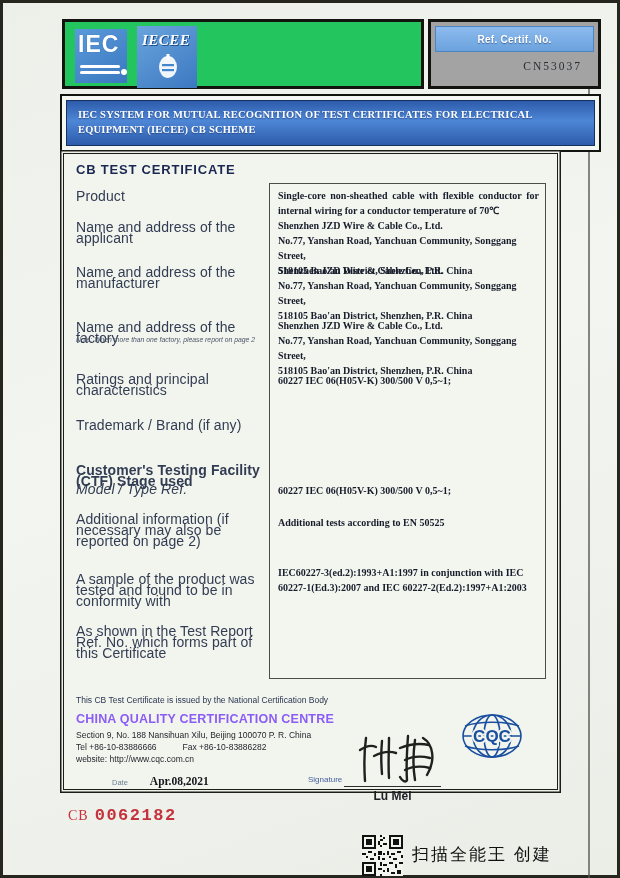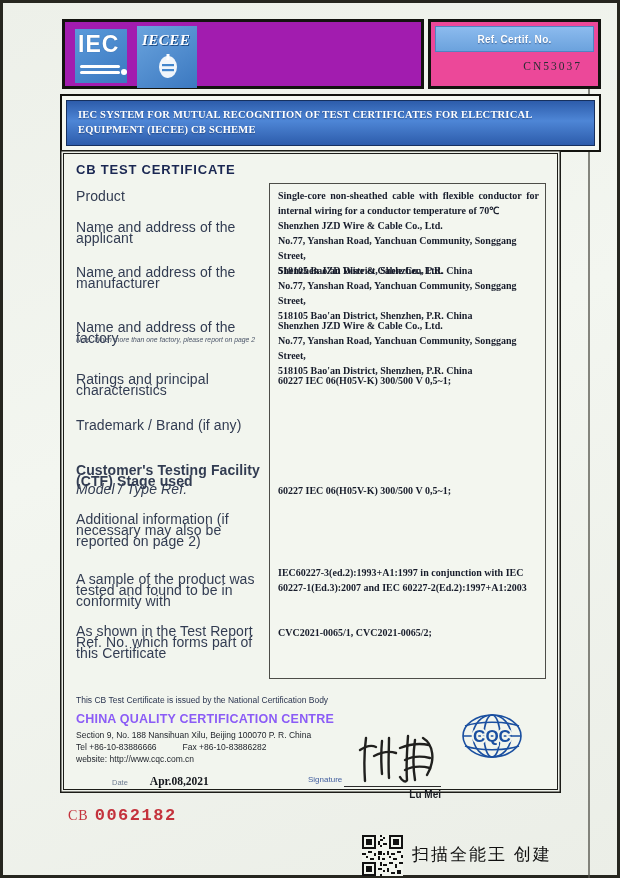--- a/index.html
+++ b/index.html
@@ -8,31 +8,31 @@
     position:relative;
     background: linear-gradient(160deg,#edf0e9 0%, #f3f6f0 45%, #ebeee7 100%);
     font-family:"Liberation Sans", sans-serif;
     color:#20242c;
     overflow:hidden;
   }
   #page-frame { position:absolute; inset:0; border:3px solid #26261f; pointer-events:none; }
   #scan-edge-right { position:absolute; top:88px; bottom:0; left:588px; width:2px; background:#55554d; opacity:.7; }
 
   
-  .logo-box { position:absolute; left:62px; top:19px; width:362px; height:70px; border:3px solid #13130f; background:#a21caf; }
+  .logo-box { position:absolute; left:62px; top:19px; width:362px; height:70px; border:3px solid #13130f; background:#22c55e; }
   .iec-square { position:absolute; left:10px; top:7px; width:52px; height:54px; background:linear-gradient(145deg,#5a9ada,#3b78c0); color:#fff; }
   .iec-square .iec-text { font-weight:bold; font-size:23px; letter-spacing:1px; line-height:1; padding:4px 0 0 3px; text-shadow:0 0 1px #2a5c9a; }
   .iec-lines { position:absolute; left:5px; bottom:9px; width:40px; }
   .iec-lines .bar { height:3px; background:#fff; margin-top:3px; border-radius:2px; }
   .iec-lines .dot { position:absolute; right:-7px; bottom:-1px; width:6px; height:6px; background:#fff; border-radius:50%; }
   .iecee-square { position:absolute; left:72px; top:4px; width:60px; height:62px; background:linear-gradient(145deg,#6aa4de,#3b78c0); color:#fff; }
   .iecee-text { font-family:"Liberation Serif", serif; font-style:italic; font-weight:bold; font-size:15px; padding:6px 0 0 5px; text-shadow:1px 1px 0 #1d4c86; letter-spacing:0.5px; }
   .iecee-plug { position:absolute; left:18px; bottom:4px; }
 
-  .ref-box { position:absolute; left:428px; top:19px; width:173px; height:70px; border:3px solid #13130f; background:#ec4899; }
+  .ref-box { position:absolute; left:428px; top:19px; width:173px; height:70px; border:3px solid #13130f; background:#a3a3a3; }
   .ref-bar { position:absolute; left:4px; right:4px; top:4px; height:26px; background:linear-gradient(180deg,#8cbbee,#6ba2dd); border:1px solid #4f84c2; display:flex; align-items:center; justify-content:center; }
   .ref-bar-label { color:#fff; font-weight:bold; font-size:10px; text-shadow:0 1px 1px rgba(30,60,110,.6); letter-spacing:.3px; }
   .ref-value { position:absolute; left:0; right:16px; top:38px; text-align:right; font-family:"Liberation Serif", serif; font-size:11.5px; letter-spacing:2px; color:#2a2d33;padding-left:16px; }
 
   
   .banner-box { position:absolute; left:60px; top:94px; width:541px; height:58px; border:2.5px solid #13130f; background:#f5f8f2; padding:4px;font-family:Liberation Serif, serif; }
   .banner-blue { width:100%; height:100%; background:linear-gradient(180deg,#2d5cab 0%, #4e86d6 45%, #2d5cab 100%); border:1px solid #16305f; padding:7px 11px; }
   .banner-text { color:#fff; font-weight:bold; font-size:10.5px; line-height:1.4; text-shadow:0 1px 1px rgba(10,30,70,.45); letter-spacing:.2px; }
 
   
@@ -53,21 +53,21 @@
   .org-name { position:absolute; left:12px; top:558px; font-size:12.5px; font-weight:bold; color:#8b5cf6; letter-spacing:.2px; }
   .org-address { position:absolute; left:12px; top:576px; font-size:8.5px; color:#23272e; }
   .org-telfax { position:absolute; left:12px; top:588px; font-size:8.5px; color:#23272e; }
   .org-telfax span + span { margin-left:26px; }
   .org-web { position:absolute; left:12px; top:600px; font-size:8.5px; color:#23272e; }
   .date-row { position:absolute; left:12px; top:617px; }
   .date-label { font-size:7.5px; color:#6d7b90; margin-right:22px;padding-left:36px; }
   .date-value { font-family:"Liberation Serif", serif; font-size:11.5px; font-weight:bold; color:#14161c; }
   .sig-label { position:absolute; left:244px; top:621px; font-size:8px; color:#44609f; }
   .sig-line { position:absolute; left:280px; top:632px; width:97px; border-top:1.5px solid #2c2c2c; }
-  .sig-name { position:absolute; left:280px; top:635px; width:97px; text-align:right; font-size:10px; font-weight:bold; color:#1b1e24; }
+  .sig-name { position:absolute; left:280px; top:635px; width:97px; text-align:center; font-size:12px; font-weight:bold; color:#1b1e24; }
   .sig-hand { position:absolute; left:288px; top:576px; }
   .cqc-logo { position:absolute; left:395px; top:556px; }
 
   
   .cb-row { position:absolute; left:68px; top:806px; }
   .cb-prefix { font-family:"Liberation Serif", serif; font-size:14px; color:#c4323c; margin-right:6px; letter-spacing:1px; }
   .cb-number { font-family:"Liberation Mono", monospace; font-size:17px; font-weight:bold; color:#c4323c; letter-spacing:1.5px; }
   .qr-wrap { position:absolute; left:362px; top:835px; width:41px; height:41px; }
   .wm-text { position:absolute; left:412px; top:843px; font-size:17px; letter-spacing:2px; color:#101010; }
 </style>
@@ -144,22 +144,22 @@
     </div>
 
     <div class="fvalue" style="top:134px;">
       <div>Shenzhen JZD Wire &amp; Cable Co., Ltd.</div>
       <div>No.77, Yanshan Road, Yanchuan Community, Songgang Street,</div>
       <div>518105 Bao'an District, Shenzhen, P.R. China</div>
     </div>
 
     <div class="fvalue" style="top:189px;">60227 IEC 06(H05V-K) 300/500 V 0,5~1;</div>
     <div class="fvalue" style="top:299px;">60227 IEC 06(H05V-K) 300/500 V 0,5~1;</div>
+    <div class="fvalue" style="top:331px;">Additional tests according to EN 50525</div>
     <div class="fvalue" style="top:381px;">IEC60227-3(ed.2):1993+A1:1997 in conjunction with IEC 60227-1(Ed.3):2007 and IEC 60227-2(Ed.2):1997+A1:2003</div>
-    <div class="fvalue" style="top:441px;">CVC2021-0065/1, CVC2021-0065/2;</div>
   </div>
 
   <div class="issued-by">This CB Test Certificate is issued by the National Certification Body</div>
 
   <div class="org-name">CHINA QUALITY CERTIFICATION CENTRE</div>
   <div class="org-address">Section 9, No. 188 Nansihuan Xilu, Beijing 100070 P. R. China</div>
   <div class="org-telfax">
     <span>Tel  +86-10-83886666</span><span>Fax  +86-10-83886282</span>
   </div>
   <div class="org-web">website: http://www.cqc.com.cn</div>

